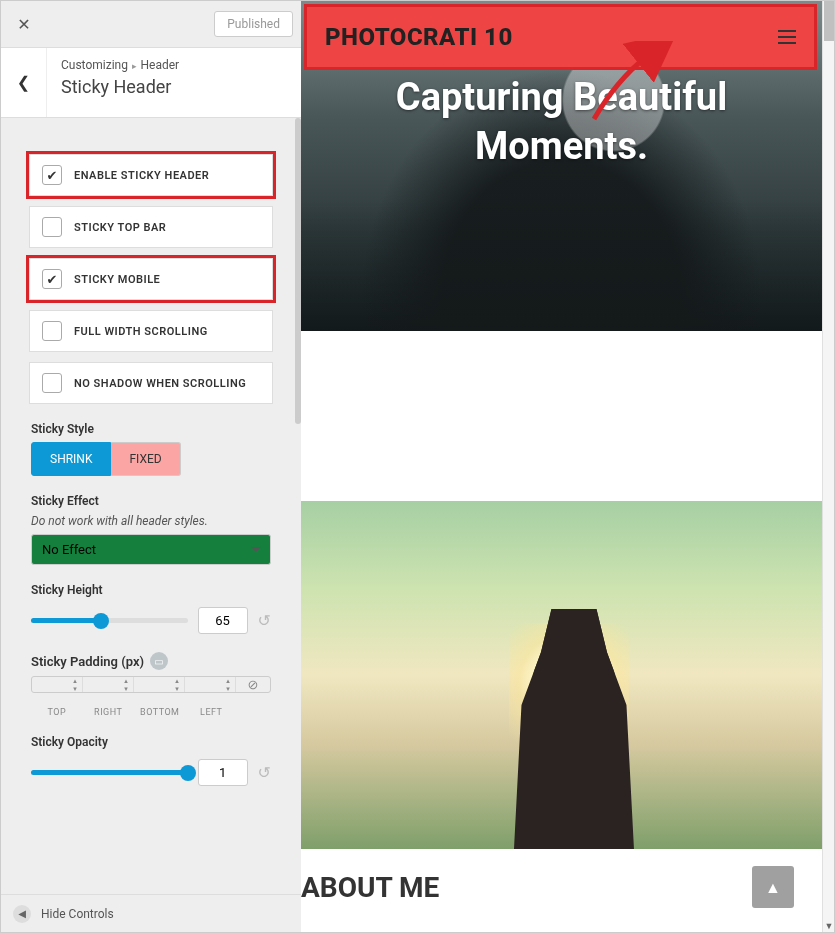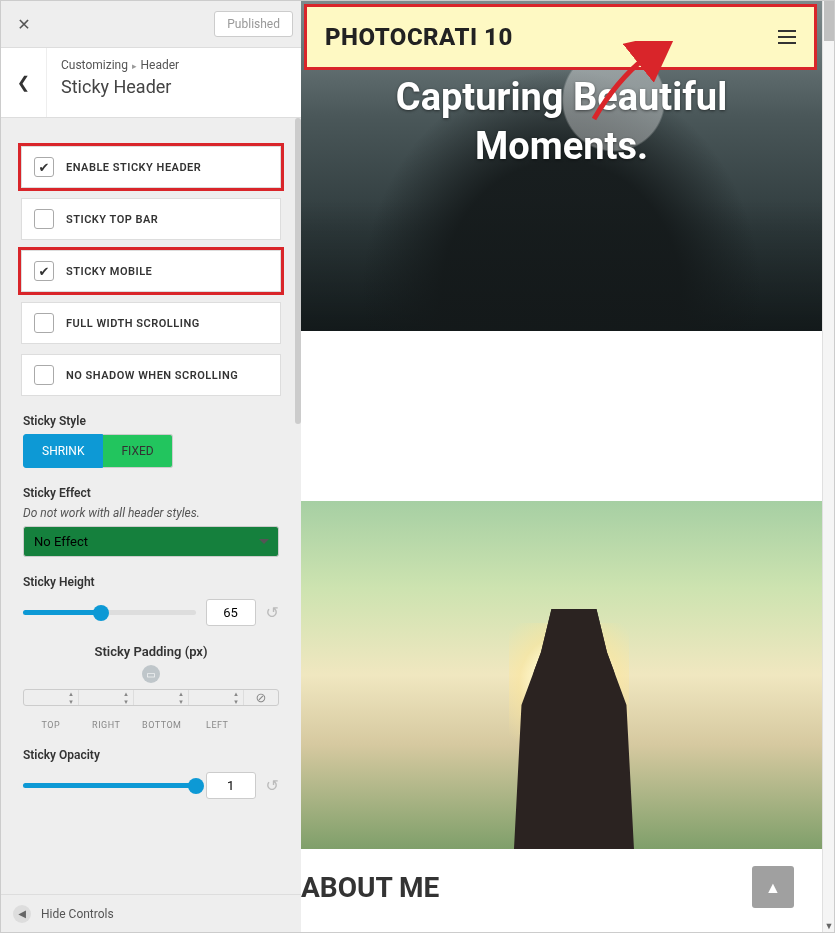--- a/index.html
+++ b/index.html
@@ -15,51 +15,51 @@
 .close-btn { width: 30px; height: 30px; display: flex; align-items: center; justify-content: center; color: #555; cursor: pointer; font-size: 16px; }
 .publish-btn { background: #fff; border: 1px solid #ccc; color: #999; padding: 5px 12px; font-size: 12px; border-radius: 3px; }
 
 .breadcrumb-row { background: #fff; border-bottom: 1px solid #ddd; display: flex; align-items: stretch; min-height: 70px; }
 .back-btn { width: 46px; display: flex; align-items: center; justify-content: center; border-right: 1px solid #eee; color: #333; cursor: pointer; font-size: 16px; }
 .breadcrumb-content { flex: 1; padding: 10px 14px; }
 .breadcrumb-path { font-size: 12px; color: #555; margin-bottom: 4px; }
 .breadcrumb-path .sep { color: #999; margin: 0 4px; font-size: 9px; }
 .section-title { font-size: 18px; color: #444; font-weight: 400; }
 
-.panel-body { flex: 1; overflow-y: auto; padding: 8px; position: relative; }
+.panel-body { flex: 1; overflow-y: auto; padding: 16px; position: relative; }
 .panel-scroll { position: absolute; right: 0; top: 0; width: 6px; height: 306px; background: #ccc; border-radius: 3px; }
 
 .option-row { background: #fff; border: 1px solid #ddd; margin: 10px 12px 0; padding: 10px 12px; display: flex; align-items: center; gap: 12px; }
 .option-row.highlighted { outline: 3px solid #d9252a; outline-offset: 0; }
 .chk { width: 20px; height: 20px; border: 1px solid #aaa; border-radius: 3px; display: flex; align-items: center; justify-content: center; background: #fff; font-size: 13px; color: #333; }
 .chk.checked::before { content: "✔"; }
 .opt-label { font-size: 11px; letter-spacing: 0.5px; color: #333; font-weight: 600; }
 .option-row.first-hl { margin-top: 20px; }
 
 .section-label { font-size: 12px; color: #333; font-weight: 600; padding: 18px 14px 6px; }
 .section-hint { font-size: 12px; color: #555; font-style: italic; padding: 0 14px 6px; }
 
 .btn-group { display: flex; margin: 0 14px; }
-.btn-group .seg { flex: 0 0 auto; padding: 9px 18px; font-size: 12px; border: 1px solid #ccc; background: #22c55e; color: #333; cursor: pointer; }
+.btn-group .seg { flex: 0 0 auto; padding: 9px 18px; font-size: 12px; border: 1px solid #ccc; background: #fca5a5; color: #333; cursor: pointer; }
 .btn-group .seg:first-child { border-radius: 3px 0 0 3px; }
 .btn-group .seg:last-child { border-radius: 0 3px 3px 0; border-left: none; }
 .btn-group .seg.active { background: #0d99d5; border-color: #0d99d5; color: #fff; }
 
 .select-wrap { margin: 0 14px; position: relative; }
 .select-wrap select { width: 100%; padding: 7px 10px; border: 1px solid #ccc; border-radius: 3px; font-size: 13px; background: #15803d; appearance: none; }
 .select-wrap::after { content: ""; position: absolute; right: 10px; top: 50%; transform: translateY(-30%); border: 5px solid transparent; border-top-color: #555; pointer-events: none; }
 
 .slider-row { display: flex; align-items: center; gap: 10px; margin: 4px 14px 0; }
 .slider-track { flex: 1; height: 5px; background: #ddd; border-radius: 3px; position: relative; }
 .slider-fill { position: absolute; left: 0; top: 0; height: 100%; background: #0d99d5; border-radius: 3px; }
 .slider-thumb { position: absolute; top: 50%; transform: translate(-50%, -50%); width: 16px; height: 16px; background: #0d99d5; border-radius: 50%; }
 .num-input { width: 50px; padding: 5px 4px; border: 1px solid #ccc; border-radius: 3px; text-align: center; font-size: 13px; }
 .reset-icon { color: #bbb; font-size: 16px; cursor: pointer; }
 
-.label-with-icon { display: flex; align-items: center; gap: 6px; padding: 18px 14px 6px; flex-direction: column; }
+.label-with-icon { display: flex; align-items: center; gap: 6px; padding: 18px 14px 6px; }
 .label-with-icon .lbl { font-size: 13px; color: #333; font-weight: 600; }
 .devices-icon { width: 18px; height: 18px; background: #bfc6ca; border-radius: 50%; display: flex; align-items: center; justify-content: center; color: #fff; font-size: 10px; }
 
 .padding-grid { display: flex; margin: 0 14px; border: 1px solid #ccc; border-radius: 3px; overflow: hidden; }
 .padding-grid .cell { flex: 1; border-right: 1px solid #ddd; padding: 6px 4px; position: relative; text-align: center; }
 .padding-grid .cell:last-child { border-right: none; }
 .padding-grid .spin { position: absolute; right: 2px; top: 2px; bottom: 2px; width: 10px; display: flex; flex-direction: column; justify-content: center; color: #888; font-size: 7px; }
 .padding-grid .link-cell { flex: 0 0 34px; display: flex; align-items: center; justify-content: center; color: #888; font-size: 13px; }
 .padding-labels { display: flex; margin: 14px 14px 0; }
 .padding-labels span { flex: 1; text-align: center; font-size: 9px; color: #888; letter-spacing: 0.5px; }
@@ -71,21 +71,21 @@
 
 .hero { height: 330px; background: linear-gradient(180deg, #7d8a8c 0%, #4a5759 35%, #2e3a3c 70%, #1f2a2c 100%); position: relative; color: #fff; text-align: center; overflow: hidden; }
 .hero::before { content: ""; position: absolute; inset: 0; background:
   radial-gradient(circle at 60% 30%, rgba(255,255,255,0.35) 0 50px, transparent 52px),
   radial-gradient(ellipse at 50% 90%, rgba(20,25,26,0.9) 0 120px, transparent 200px),
   linear-gradient(180deg, transparent 60%, rgba(0,0,0,0.4) 100%);
 }
 .hero-inner { position: relative; padding-top: 72px; }
 .hero h1 { font-size: 38px; font-weight: 700; line-height: 1.3; text-shadow: 0 1px 3px rgba(0,0,0,0.5); }
 
-.sticky-header { position: absolute; top: 6px; left: 6px; right: 8px; height: 60px; background: #fef9c3; display: flex; align-items: center; justify-content: space-between; padding: 0 18px; outline: 3px solid #d9252a; }
+.sticky-header { position: absolute; top: 6px; left: 6px; right: 8px; height: 60px; background: #ef4444; display: flex; align-items: center; justify-content: space-between; padding: 0 18px; outline: 3px solid #d9252a; }
 .sticky-header .brand { font-size: 24px; font-weight: 800; color: #222; letter-spacing: 0.5px; }
 .hamburger { width: 18px; height: 14px; display: flex; flex-direction: column; justify-content: space-between; }
 .hamburger span { height: 2px; background: #333; }
 
 .arrow-annot { position: absolute; left: 285px; top: 40px; pointer-events: none; }
 
 .spacer-white { height: 170px; background: #fff; }
 
 .about-img { height: 348px; position: relative; background: linear-gradient(180deg, #a6cfa3 0%, #cde3b0 25%, #f0e7c0 50%, #d6c9a0 70%, #7f9f6a 100%); overflow: hidden; }
 .about-img::before { content: ""; position: absolute; left: 40%; top: 35%; width: 120px; height: 120px; background: radial-gradient(circle, rgba(255,250,210,0.95) 0 30px, rgba(255,230,150,0.5) 50px, transparent 80px); }

